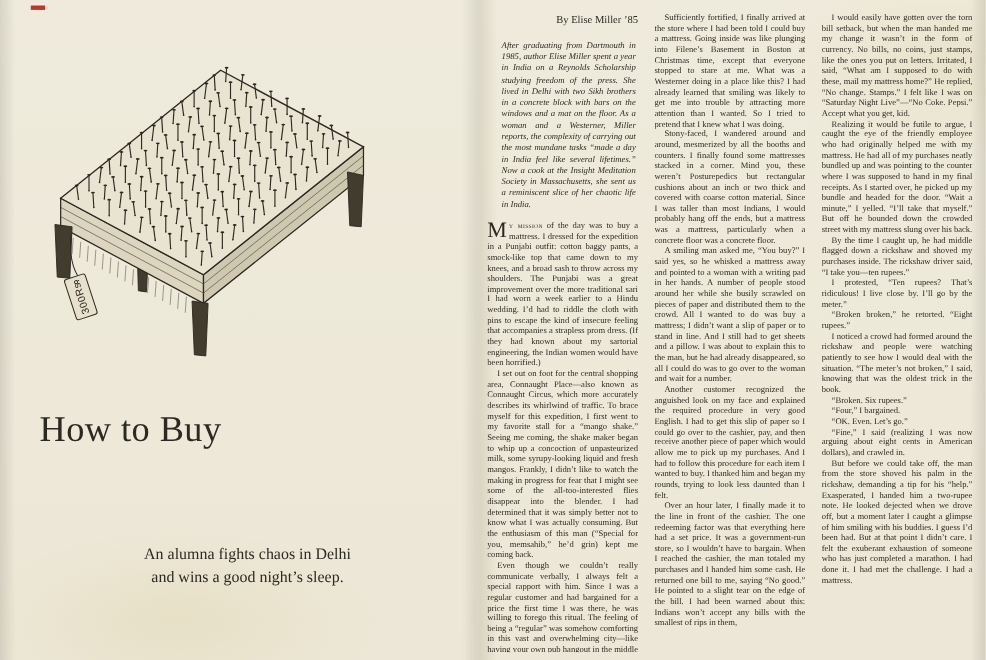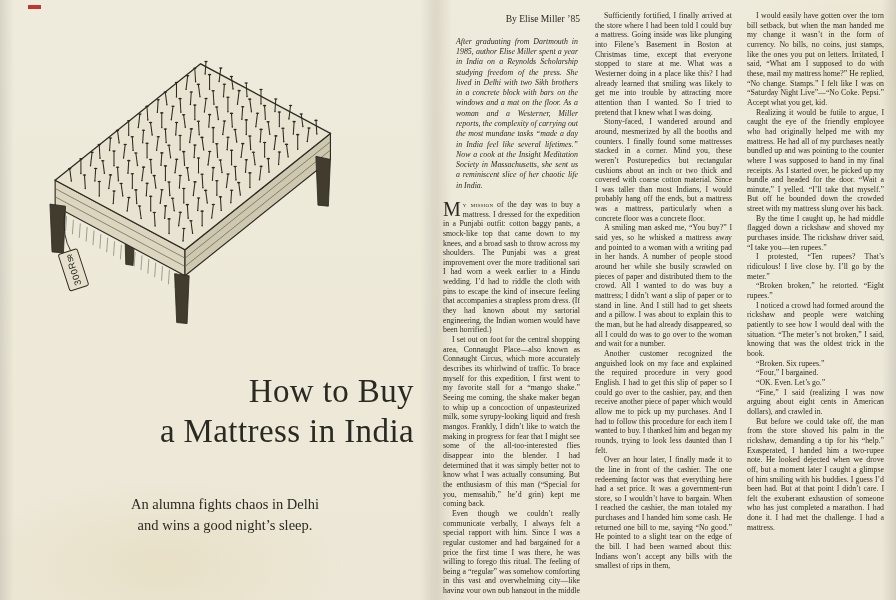--- a/index.html
+++ b/index.html
@@ -16,21 +16,21 @@
       radial-gradient(260px 120px at 18% 94%, rgba(190,160,60,0.10), rgba(0,0,0,0) 70%),
       radial-gradient(220px 120px at 96% 10%, rgba(190,160,60,0.10), rgba(0,0,0,0) 70%),
       linear-gradient(90deg, rgba(0,0,0,0.10) 0px, rgba(0,0,0,0) 14px),
       linear-gradient(270deg, rgba(0,0,0,0.10) 0px, rgba(0,0,0,0) 14px),
       linear-gradient(90deg, rgba(0,0,0,0) 420px, rgba(0,0,0,0.07) 432px, rgba(90,80,50,0.12) 437px, rgba(0,0,0,0) 452px),
       linear-gradient(180deg, var(--paper2), var(--paper));
   }
   .print-mark{position:absolute;left:28px;top:5px;width:13px;height:4px;background:var(--red);}
   
   .illustration{position:absolute;left:18px;top:14px;width:334px;height:348px;}
-  .title-block{position:absolute;left:36px;top:372px;width:378px;text-align:right;}
+  .title-block{position:absolute;left:36px;top:372px;width:378px;text-align:left;}
   .title-line{font-size:33px;line-height:1.2;letter-spacing:0.4px;}
   .subtitle-block{position:absolute;left:36px;top:494px;width:378px;text-align:center;font-size:14.5px;line-height:1.45;}
   
   .col{position:absolute;top:11px;width:137px;height:582px;overflow:hidden;
        font-size:7.8px;line-height:1.24;text-align:justify;}
   #col1{left:443px;}
   #col2{left:595px;}
   #col3{left:747px;}
   .byline{text-align:right;font-size:9.6px;margin:2px 0 12px 0;}
   .intro{font-style:italic;font-size:7.9px;line-height:1.3;padding:0 2px 0 13px;margin-bottom:9px;}
@@ -505,21 +505,20 @@
       <g transform="translate(52,246) rotate(-18)">
         <rect class="tagface" x="-9" y="-18" width="19" height="37" rx="2"></rect>
         <circle cx="0.5" cy="-13" r="1.4" fill="none" class="ink-s" stroke-width="0.8"></circle>
         <text class="tagtext" transform="rotate(-90)" x="-16" y="3.5">300Rs.</text>
       </g>
     </svg>
   </div>
 
   <div class="title-block">
     <div class="title-line">How to Buy</div>
-    <div class="title-line">a Mattress in India</div>
   </div>
   <div class="subtitle-block">
     <div>An alumna fights chaos in Delhi</div>
     <div>and wins a good night’s sleep.</div>
   </div>
 
   <div class="col" id="col1">
     <div class="byline">By Elise Miller ’85</div>
     <div class="intro">After graduating from Dartmouth in 1985, author Elise Miller spent a year in India on a Reynolds Scholarship studying freedom of the press. She lived in Delhi with two Sikh brothers in a concrete block with bars on the windows and a mat on the floor. As a woman and a Westerner, Miller reports, the complexity of carrying out the most mundane tasks “made a day in India feel like several lifetimes.” Now a cook at the Insight Meditation Society in Massachusetts, she sent us a reminiscent slice of her chaotic life in India.</div>
     <p class="lead"><span class="dropcap">M</span><span class="smallcaps">y mission</span><span> of the day was to buy a mattress. I dressed for the expedition in a Punjabi outfit: cotton baggy pants, a smock-like top that came down to my knees, and a broad sash to throw across my shoulders. The Punjabi was a great improvement over the more traditional sari I had worn a week earlier to a Hindu wedding. I’d had to riddle the cloth with pins to escape the kind of insecure feeling that accompanies a strapless prom dress. (If they had known about my sartorial engineering, the Indian women would have been horrified.)</span></p>

